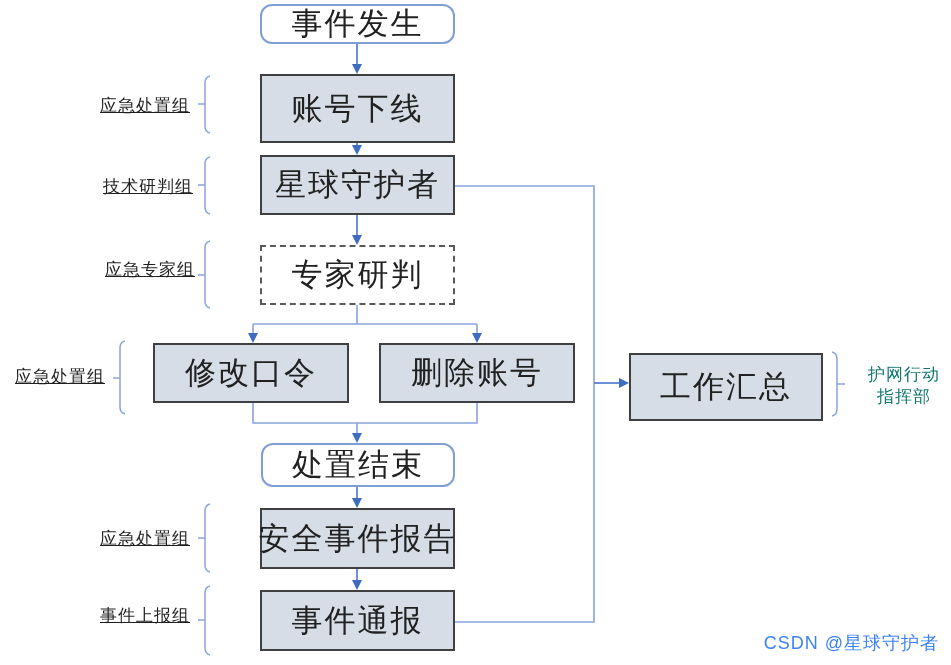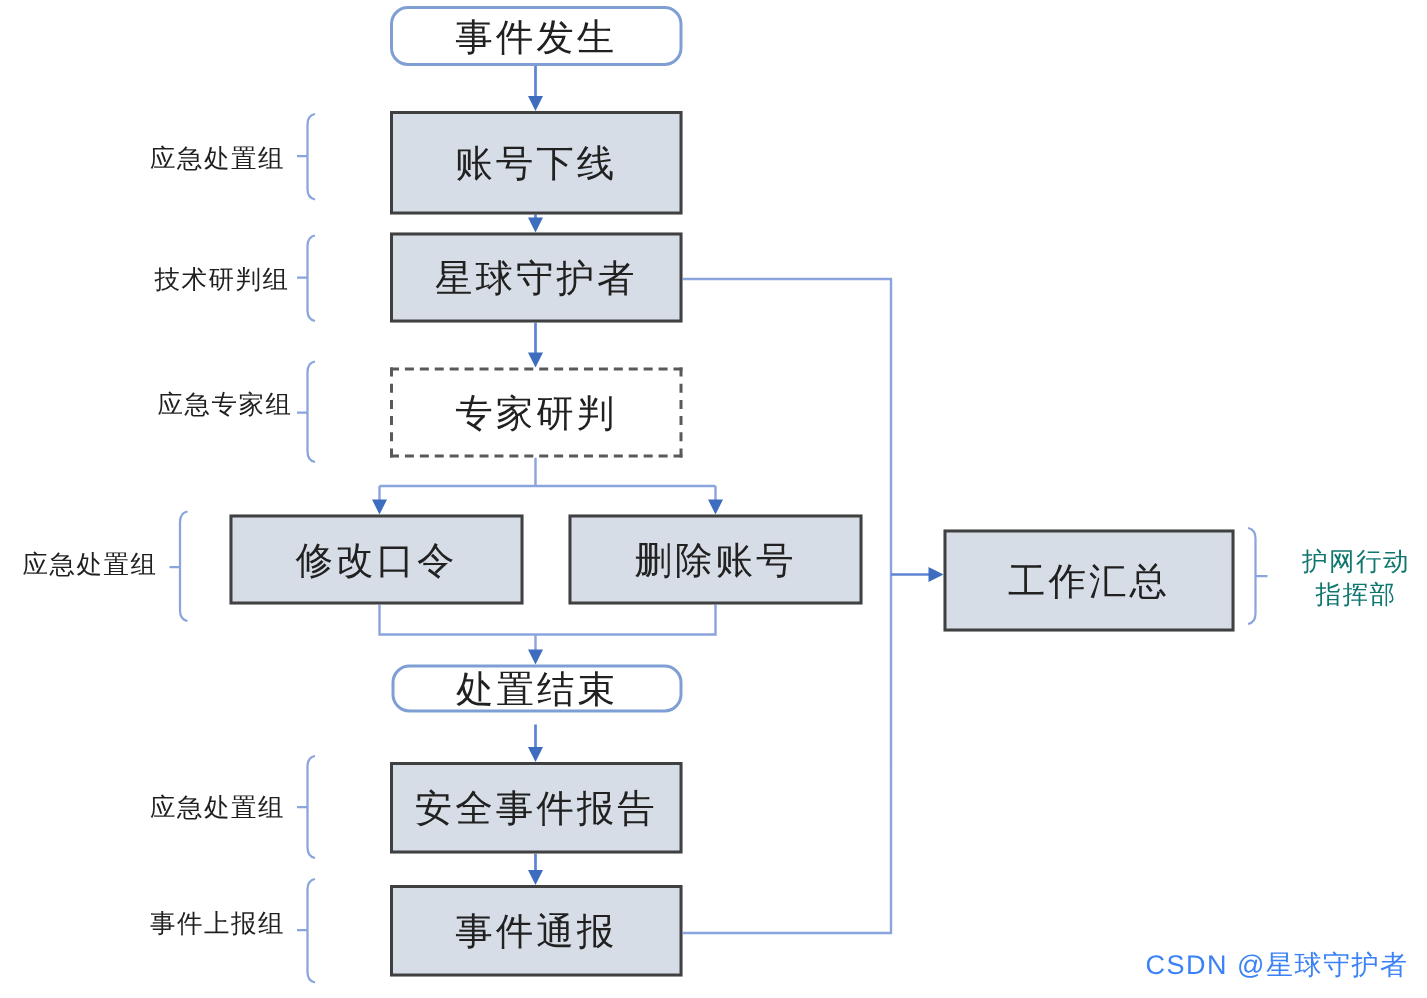--- a/index.html
+++ b/index.html
@@ -12,33 +12,33 @@
   }
   .wires{position:absolute;left:0;top:0;z-index:1;}
   .edge{stroke:#8aa4de;stroke-width:1.6;fill:none;}
   .shaft{stroke:#5b84d2;stroke-width:1.8;fill:none;}
   .head{fill:#3e6cbf;stroke:none;}
   .brace{stroke:#8aa4de;stroke-width:1.5;fill:none;}
   .box{
     position:absolute;z-index:2;
     display:flex;align-items:center;justify-content:center;
     box-sizing:border-box;
-    font-size:25px;letter-spacing:2px;color:#212121;
+    font-size:31px;letter-spacing:2px;color:#212121;
     background:#d7dde6;border:2px solid #404040;
     white-space:nowrap;
   }
   .box.rounded{
     background:#ffffff;border:2px solid #7f9fd4;border-radius:12px;
   }
   .box.dashed{
     background:#ffffff;border:2px dashed #595959;text-align:center;
   }
   .side-label{
     position:absolute;z-index:2;
-    font-size:17px;color:#1f1f1f;letter-spacing:1px;white-space:nowrap;
+    font-size:17px;color:#1f1f1f;letter-spacing:1px;white-space:nowrap;text-decoration:underline;
   }
   .right-label{
     position:absolute;z-index:2;left:856px;top:364px;width:96px;
     font-size:17px;color:#0f766e;letter-spacing:1px;
     text-align:center;line-height:22px;
   }
   .watermark{
     position:absolute;z-index:2;right:12px;top:631px;
     font-size:18px;color:#3b82f6;letter-spacing:1px;white-space:nowrap;
   }
@@ -103,21 +103,21 @@
   </div>
 
   <div class="box" style="left:153px;top:343px;width:196px;height:60px">
     <span>修改口令</span>
   </div>
 
   <div class="box" style="left:379px;top:343px;width:196px;height:60px">
     <span>删除账号</span>
   </div>
 
-  <div class="box rounded" style="left:261px;top:443px;width:194px;height:32px">
+  <div class="box rounded" style="left:261px;top:443px;width:194px;height:44px">
     <span>处置结束</span>
   </div>
 
   <div class="box" style="left:260px;top:590px;width:195px;height:61px">
     <span>事件通报</span>
   </div>
 
   <div class="box" style="left:260px;top:508px;width:195px;height:61px">
     <span>安全事件报告</span>
   </div>

